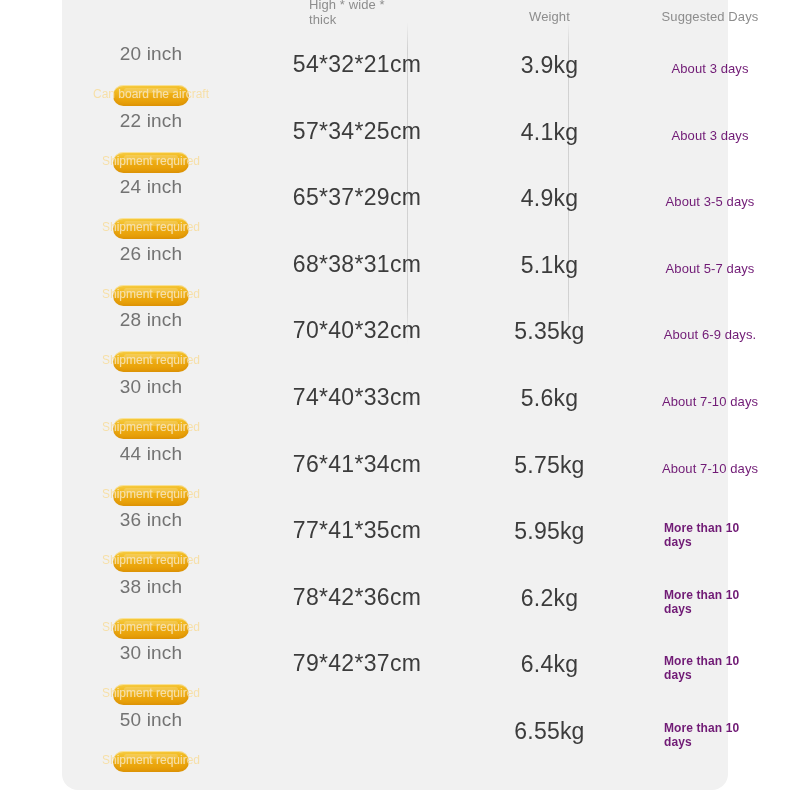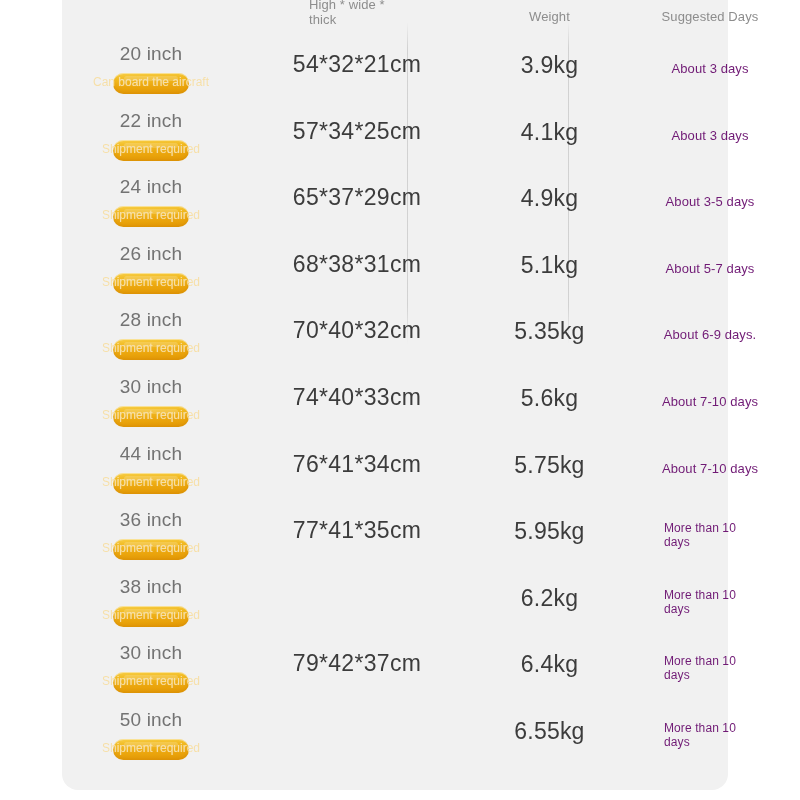--- a/index.html
+++ b/index.html
@@ -95,21 +95,21 @@
     color: #737373;
     font-size: 19px;
     line-height: 23px;
     margin-top: 6px;
     letter-spacing: 0.2px;
   }
   .badge-wrap {
     position: relative;
     display: block;
     height: 24px;
-    margin-top: 6px;
+    margin-top: 18px;
   }
   .badge {
     position: absolute;
     left: 50%;
     top: 2px;
     transform: translateX(-50%);
     width: 76px;
     height: 21px;
     border-radius: 11px;
     background: linear-gradient(178deg,
@@ -184,20 +184,21 @@
     font-size: 13px;
     line-height: 16px;
     letter-spacing: 0.1px;
     text-align: center;
   }
   .days-text.wrap {
     width: 92px;
     text-align: left;
     font-size: 12px;
     line-height: 14px;
+    font-weight: bold;
   }
 </style>
 </head>
 <body>
 
 <div id="stage">
 
   <div class="panel"></div>
 
   <div class="divider d1"></div>
@@ -325,20 +326,21 @@
         </div>
       </div>
       <div class="row">
         <div class="c-size">
           <span class="size-label">38 inch</span>
           <span class="badge-wrap">
             <span class="badge"></span>
             <span class="badge-text">Shipment required</span>
           </span>
         </div>
+        <div class="c-dim">78*42*36cm</div>
         <div class="c-weight">6.2kg</div>
         <div class="c-days">
           <span class="days-text wrap">More than 10 days</span>
         </div>
       </div>
       <div class="row">
         <div class="c-size">
           <span class="size-label">30 inch</span>
           <span class="badge-wrap">
             <span class="badge"></span>

